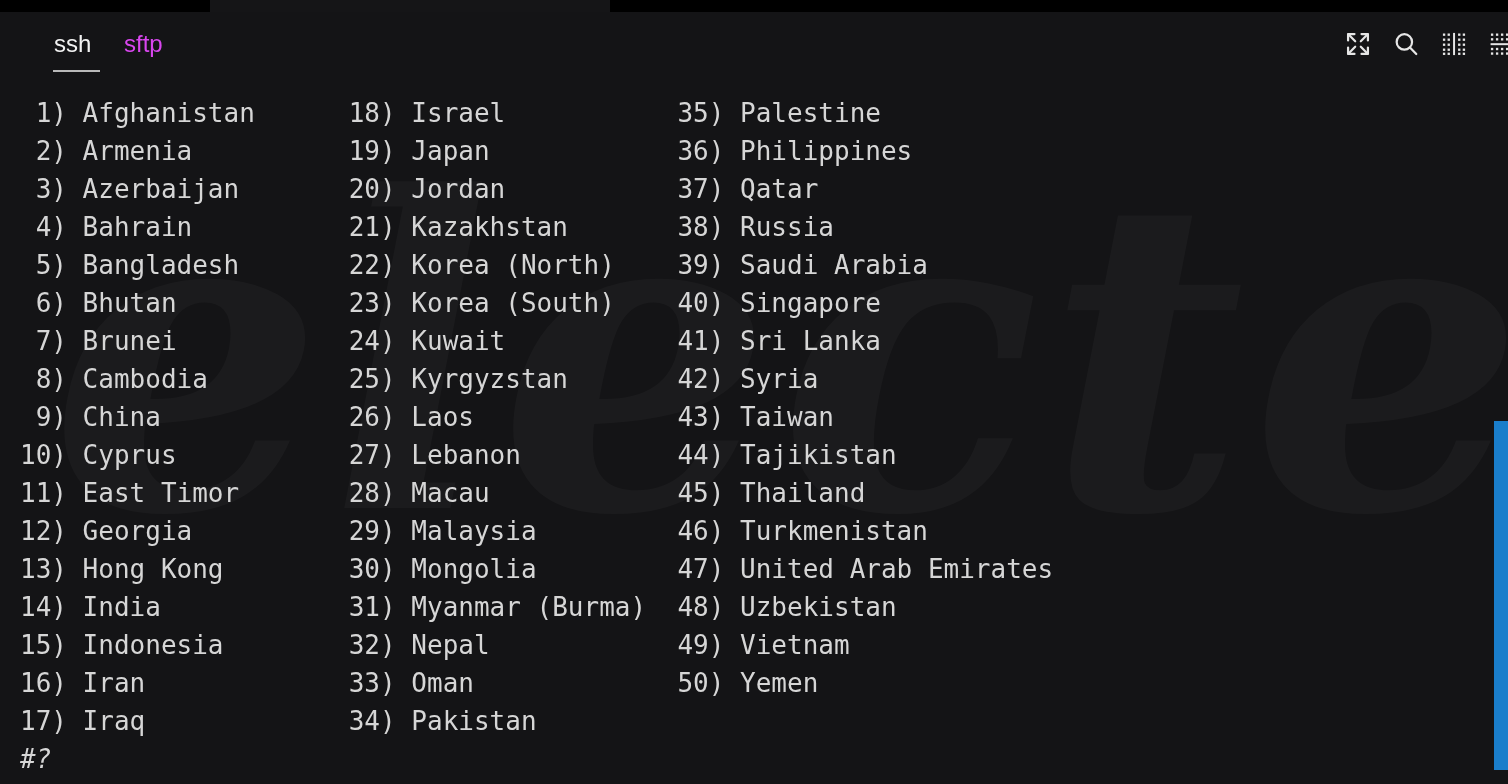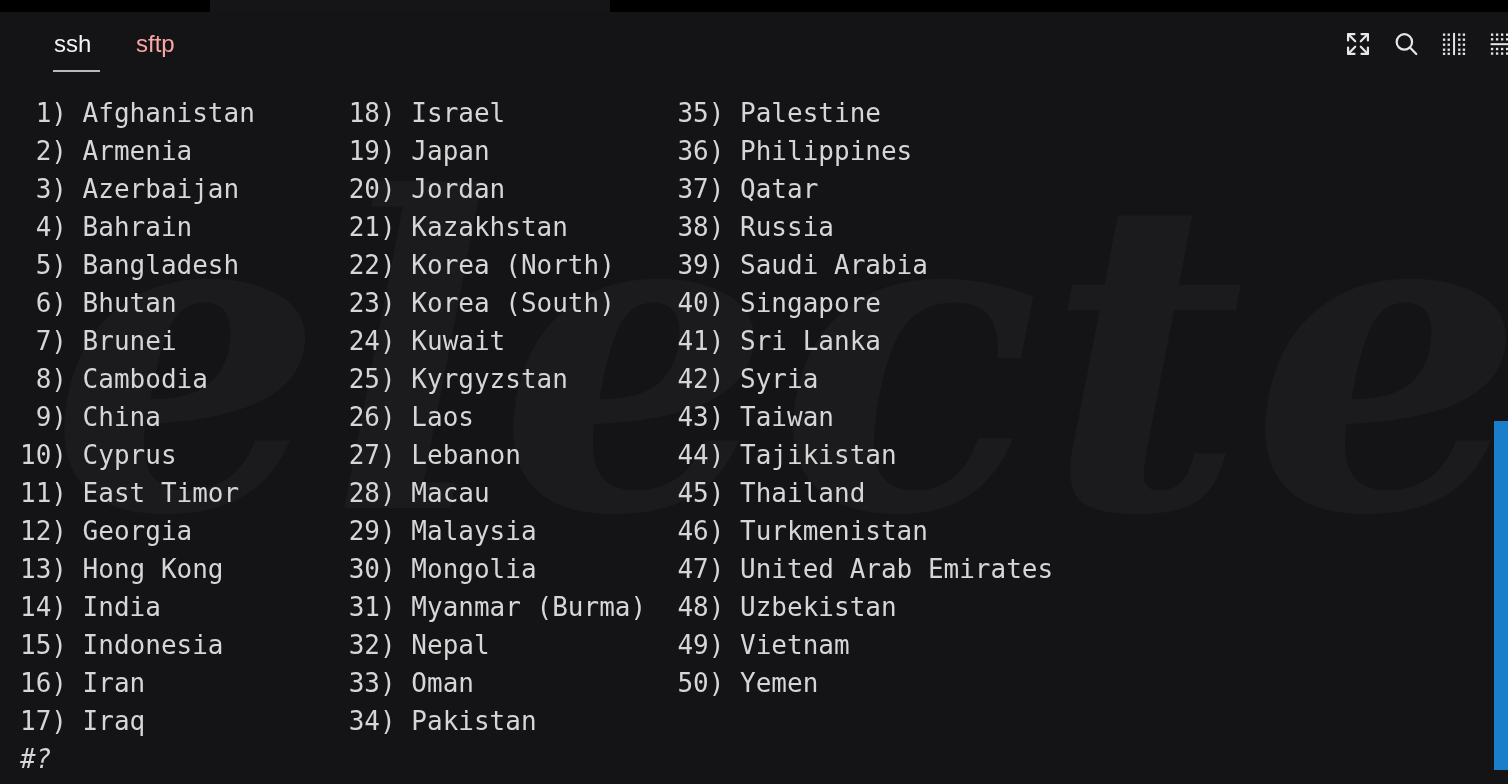--- a/index.html
+++ b/index.html
@@ -98,22 +98,22 @@
   }
   #tab-ssh-underline {
     position: absolute;
     left: 29px;
     top: 58px;
     width: 47px;
     height: 2px;
     background: #b9b9b9;
   }
   #tab-sftp {
-    left: 112px;
-    color: #fca5a5;
+    left: 100px;
+    color: #d946ef;
   }
 
   
   #toolbar {
     position: absolute;
     right: 16px;
     top: 18px;
     display: flex;
     align-items: center;
     gap: 20px;

